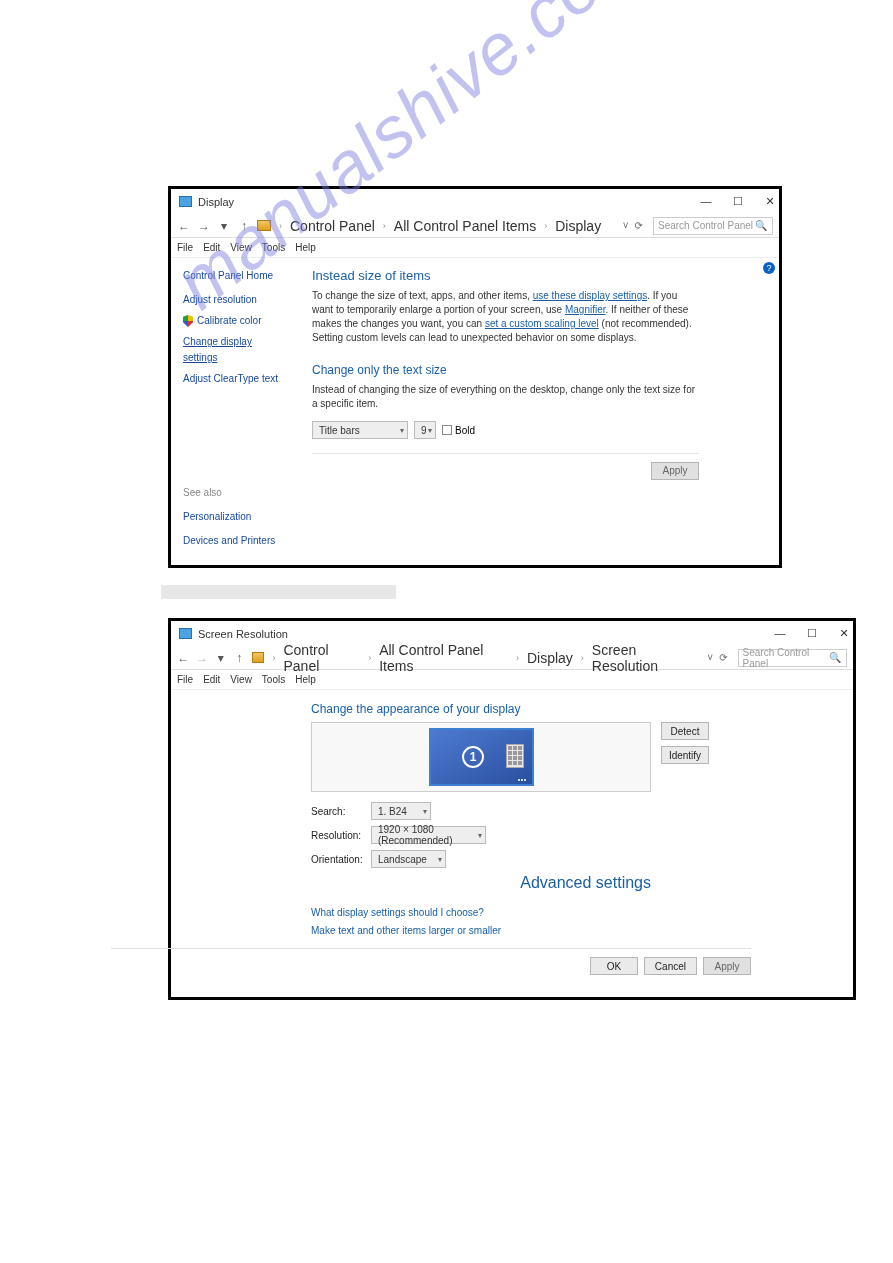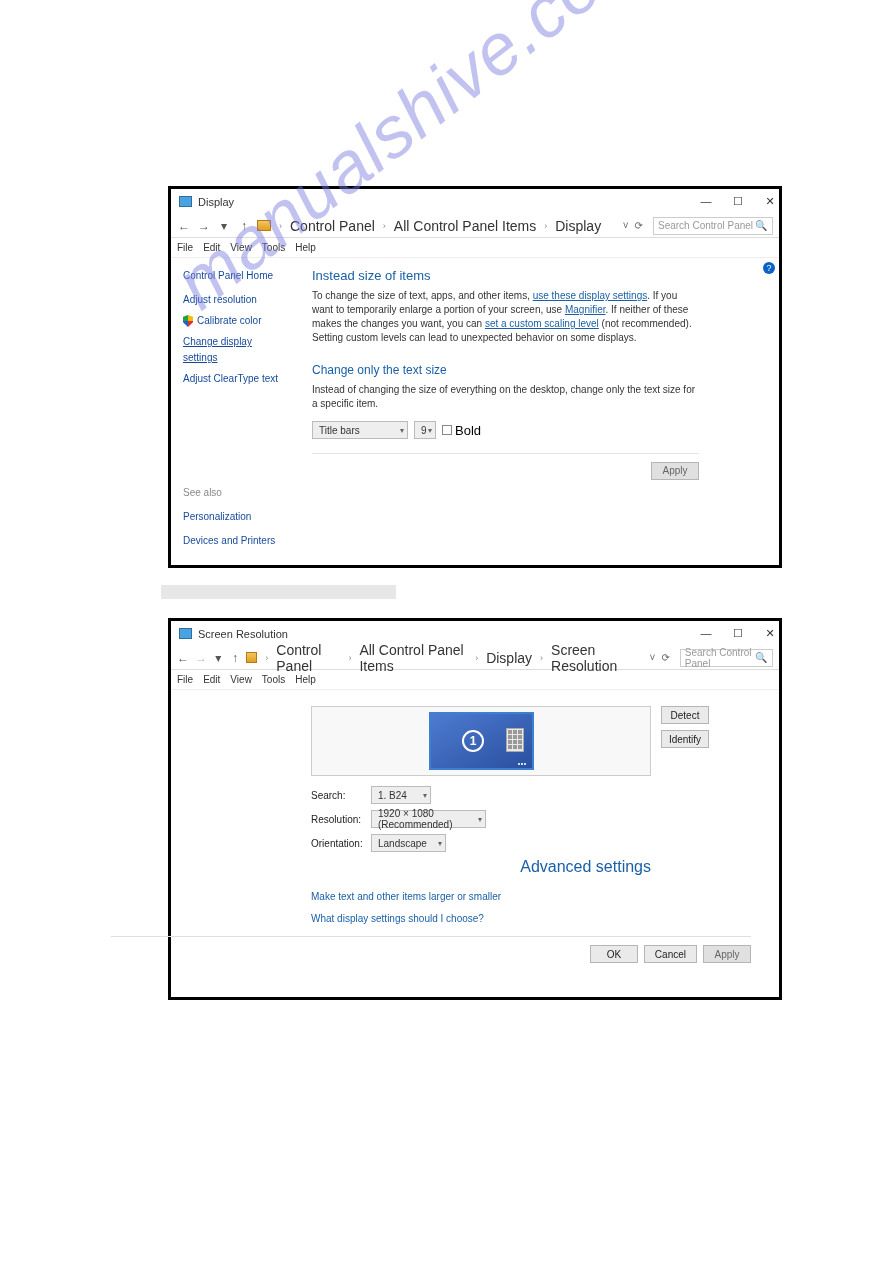--- a/index.html
+++ b/index.html
@@ -67,21 +67,21 @@
   .h-blue { color:#1a5fa6; font-size:13px; font-weight:400; margin-bottom:6px; }
   .para { font-size:10px; color:#333; line-height:14px; margin-bottom:6px; }
   .lk { color:#1a5fa6; text-decoration:underline; }
   .sub-h { color:#1a5fa6; font-size:12px; margin:18px 0 6px; }
 
   .dd {
     display:inline-flex; align-items:center; height:18px; background:#eee; border:1px solid #bbb;
     font-size:10px; padding:0 14px 0 6px; position:relative; color:#333;
   }
   .dd::after { content:"▾"; position:absolute; right:3px; font-size:8px; color:#666; }
-  .cb { display:inline-flex; align-items:center; font-size:13px; gap:3px; }
+  .cb { display:inline-flex; align-items:center; font-size:10px; gap:3px; }
   .cb-box { width:10px; height:10px; border:1px solid #888; background:#fff; }
 
   .divider { border-top:1px solid #e5e5e5; margin:14px 0 6px; }
   .btn {
     display:inline-flex; align-items:center; justify-content:center;
     min-width:48px; height:18px; font-size:10px; padding:0 10px;
     background:#e0e0e0; border:1px solid #b5b5b5; color:#666;
   }
   .btn.enabled { color:#222; background:#eaeaea; }
 
@@ -219,21 +219,21 @@
       <div class="divider"></div>
       <div style="text-align:right;">
         <span class="btn">Apply</span>
       </div>
     </div>
   </div>
 </div>
 
 <div class="strip" style="left:161px; top:585px; width:235px; height:14px;"></div>
 
-<div class="window" style="left:168px; top:618px; width:614px; height:382px;">
+<div class="window" style="left:168px; top:618px; width:688px; height:382px;">
 
   <div class="titlebar">
     <span class="app-icon"></span>
     <span>Screen Resolution</span>
     <div class="win-controls">
       <span class="win-btn">—</span>
       <span class="win-btn">☐</span>
       <span class="win-btn">✕</span>
     </div>
   </div>
@@ -267,20 +267,21 @@
     <span>File</span>
     <span>Edit</span>
     <span>View</span>
     <span>Tools</span>
     <span>Help</span>
   </div>
 
   <div class="body-area" style="height:311px;">
     <div style="width:140px;"></div>
     <div class="main" style="padding:12px 0 0 0; width:440px;">
+      <div class="h-blue" style="font-size:12px;">Change the appearance of your display</div>
 
       <div style="display:flex; gap:10px; margin-top:4px;">
         <div class="center-stage">
           <div class="monitor">
             <div class="num">1</div>
             <div class="keypad">
               <span></span>
                 <span></span>
                 <span></span>
                 <span></span>
@@ -316,22 +317,22 @@
           <span class="dd" style="width:115px;">1920 × 1080 (Recommended)</span>
         </div>
         <div class="row-form">
           <span class="lbl">Orientation:</span>
           <span class="dd" style="width:75px;">Landscape</span>
         </div>
         <div class="rt-lk"><a>Advanced settings</a></div>
       </div>
 
       <div style="margin-top:10px;">
+        <div style="margin-top:4px;"><a class="lk" style="font-size:10px; text-decoration:none; color:#1a5fa6;">What display settings should I choose?</a></div>
         <div><a class="lk" style="font-size:10px; text-decoration:none; color:#1a5fa6;">Make text and other items larger or smaller</a></div>
-        <div style="margin-top:4px;"><a class="lk" style="font-size:10px; text-decoration:none; color:#1a5fa6;">What display settings should I choose?</a></div>
       </div>
 
       <div class="bottom-row">
         <span class="btn enabled">OK</span>
         <span class="btn enabled">Cancel</span>
         <span class="btn">Apply</span>
       </div>
     </div>
   </div>
 </div>

